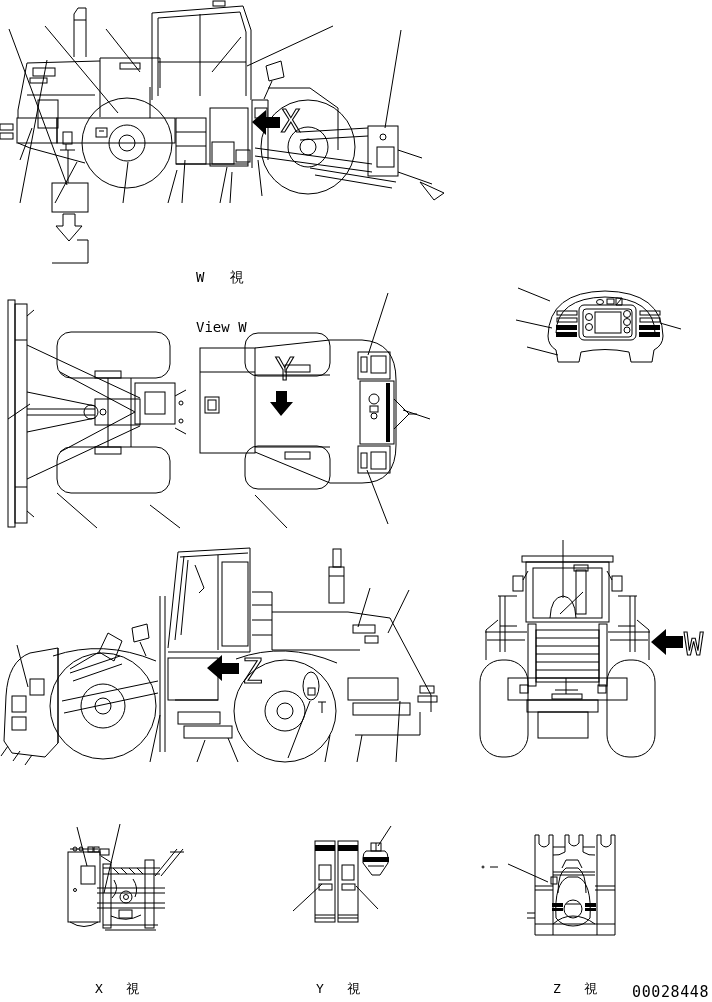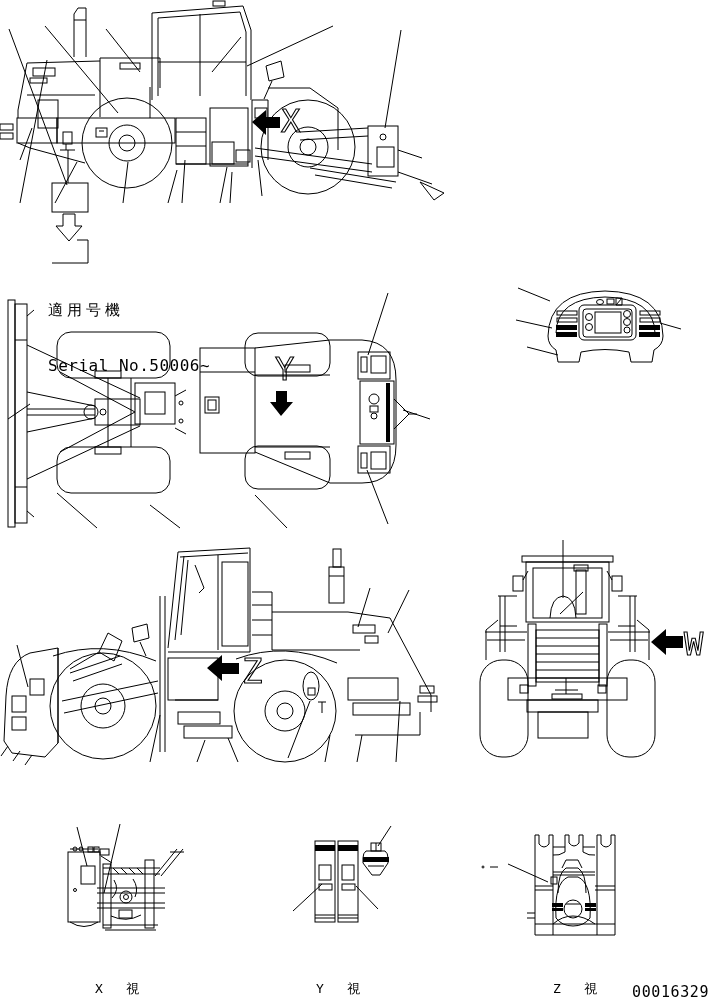--- a/index.html
+++ b/index.html
@@ -430,37 +430,37 @@
         <rect class="fill" x="552" y="908" width="11" height="3"></rect>
     <rect class="fill" x="585" y="903" width="11" height="4"></rect>
         <rect class="fill" x="585" y="908" width="11" height="3"></rect>
     <rect x="551" y="877" width="6" height="7"></rect>
     <path d="M535,924 H615 M535,935 H615"></path>
     <path d="M553,924 Q562,916 573,916 M595,924 Q584,916 573,916"></path>
     <path d="M527,913 H535 M527,918 H535"></path>
   </g>
 </svg>
 
-
-<div class="label" style="left:48px;top:264px;">
-  <div class="jp15">適用号機</div>
-  <div class="en16">Serial No.50006~</div>
+<div class="label lbl-md" style="left:196px;top:236px;">
+  <div>W   視</div>
+  <div>View W</div>
 </div>
+
 
 
 <div class="label lbl-sm" style="left:95px;top:950px;">
   <div>X   視</div>
   
 </div>
 
 <div class="label lbl-sm" style="left:316px;top:950px;">
   <div>Y   視</div>
   
 </div>
 
 <div class="label lbl-sm" style="left:553px;top:950px;">
   <div>Z   視</div>
   
 </div>
 
-<div class="label docnum" style="left:632px;top:984px;">00016329</div>
+<div class="label docnum" style="left:632px;top:984px;">00028448</div>
 
 </div>
 
 </body></html>

